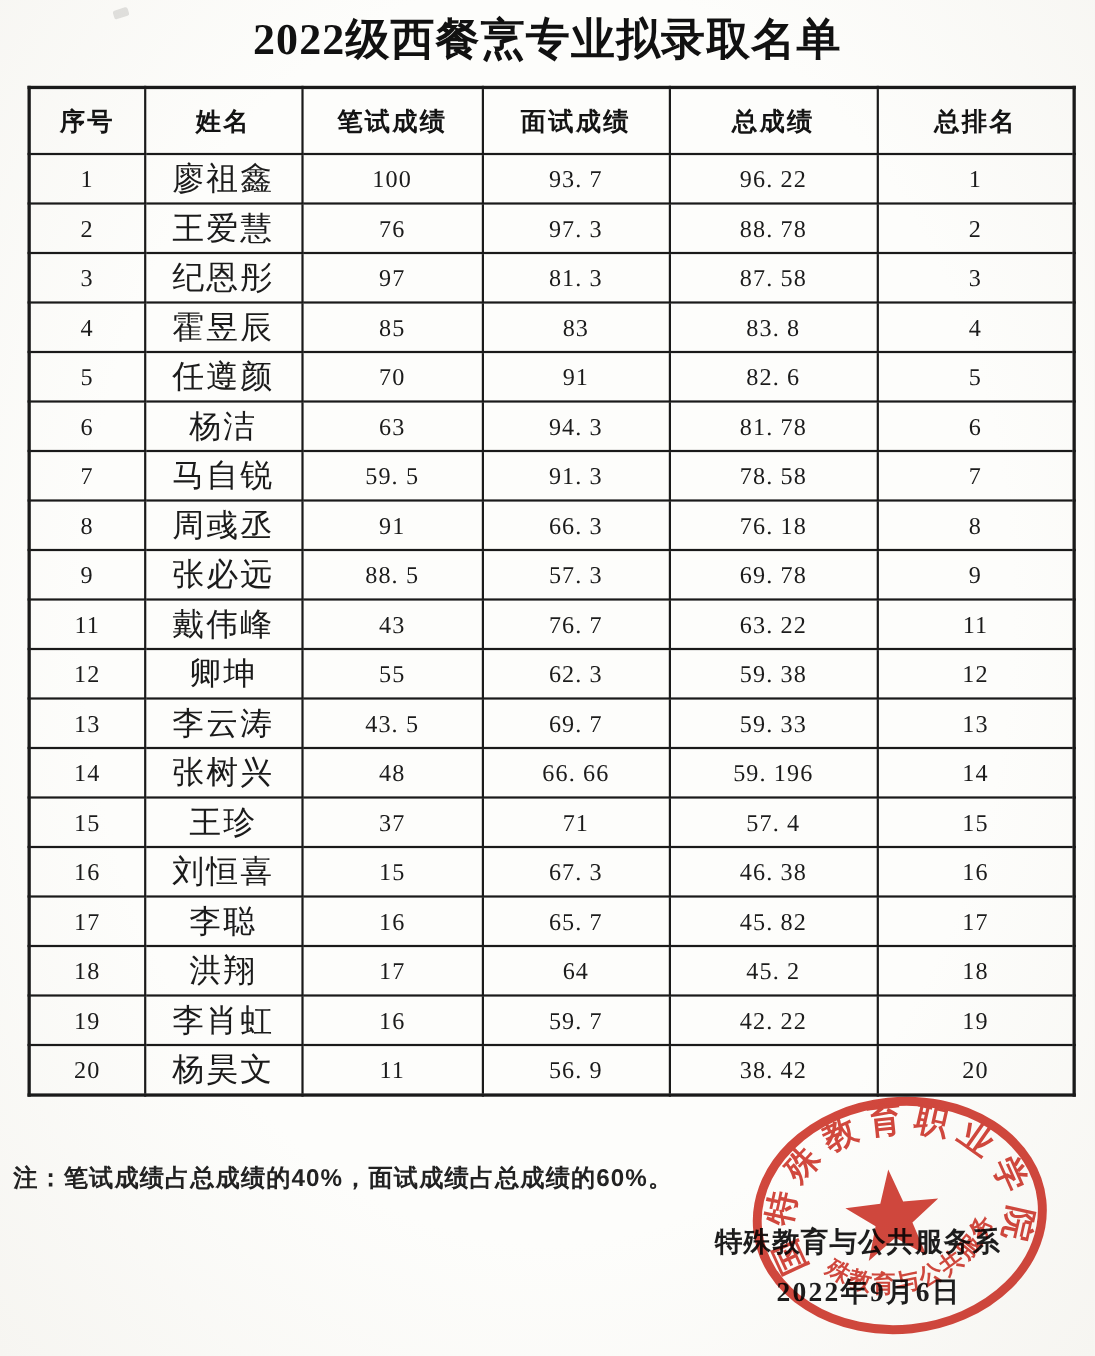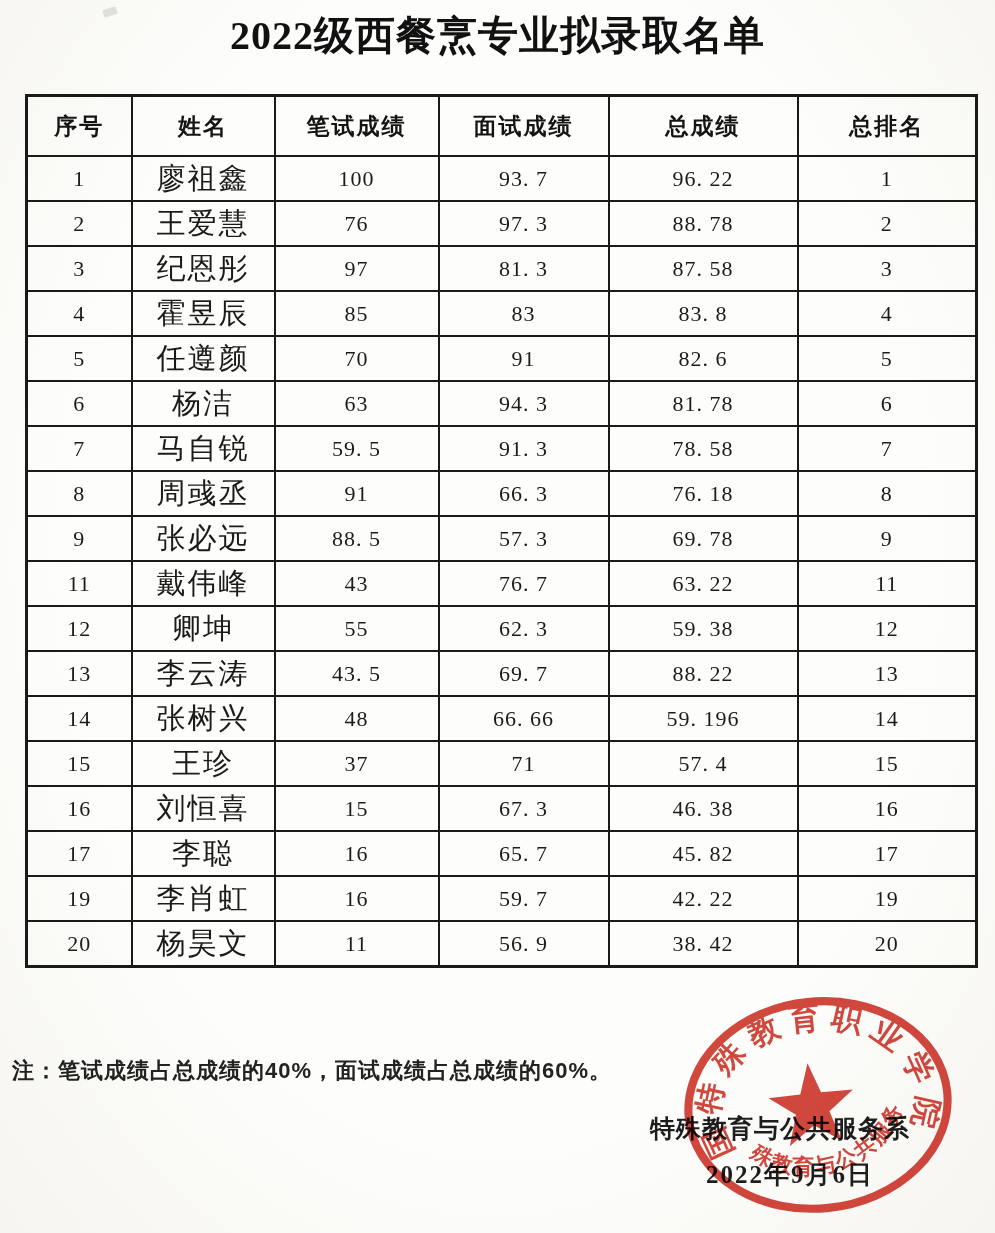--- a/index.html
+++ b/index.html
@@ -21,21 +21,20 @@
   }
   .doc-title{
     position:absolute;top:8px;left:0;width:100%;
     text-align:center;margin:0;
     font-size:40px;font-weight:700;letter-spacing:1px;color:#111;
   }
   table.score-table{
     position:absolute;top:78px;left:25px;
     width:950px;border-collapse:collapse;table-layout:fixed;
     background:transparent;
-    margin-top:16px;
   }
   table.score-table,
   table.score-table th,
   table.score-table td{
     border:2px solid #1a1a1a;
   }
   table.score-table{border-width:3px;}
   table.score-table th{
     height:58px;font-size:23px;font-weight:700;letter-spacing:2px;
     text-align:center;vertical-align:middle;color:#141414;padding:0;
@@ -187,21 +186,21 @@
           <td>55</td>
           <td>62. 3</td>
           <td>59. 38</td>
           <td>12</td>
         </tr>
         <tr>
           <td>13</td>
           <td class="name-cell">李云涛</td>
           <td>43. 5</td>
           <td>69. 7</td>
-          <td>88. 22</td>
+          <td>59. 33</td>
           <td>13</td>
         </tr>
         <tr>
           <td>14</td>
           <td class="name-cell">张树兴</td>
           <td>48</td>
           <td>66. 66</td>
           <td>59. 196</td>
           <td>14</td>
         </tr>
@@ -221,20 +220,28 @@
           <td>46. 38</td>
           <td>16</td>
         </tr>
         <tr>
           <td>17</td>
           <td class="name-cell">李聪</td>
           <td>16</td>
           <td>65. 7</td>
           <td>45. 82</td>
           <td>17</td>
+        </tr>
+        <tr>
+          <td>18</td>
+          <td class="name-cell">洪翔</td>
+          <td>17</td>
+          <td>64</td>
+          <td>45. 2</td>
+          <td>18</td>
         </tr>
         <tr>
           <td>19</td>
           <td class="name-cell">李肖虹</td>
           <td>16</td>
           <td>59. 7</td>
           <td>42. 22</td>
           <td>19</td>
         </tr>
         <tr>

